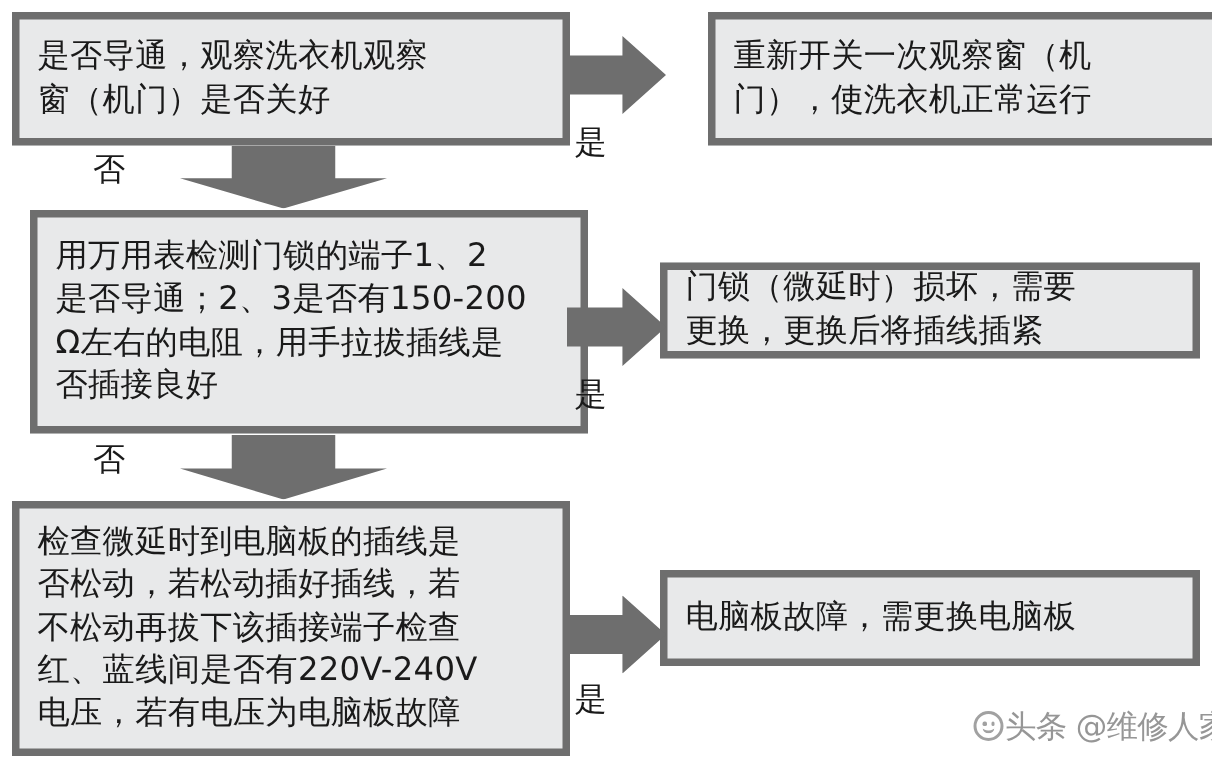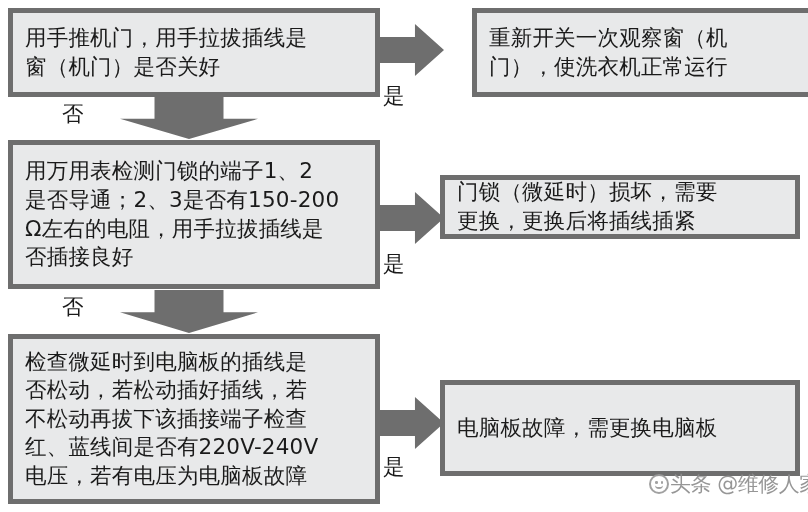--- a/index.html
+++ b/index.html
@@ -37,27 +37,27 @@
     padding: 0 10px 0 12px;
     width: 100%;
     white-space: pre-line;
   }
   .node.center .node-text {
     text-align: left;
   }
 
   
   #box-q1 { left: 8px;  top: 8px;   width: 372px; height: 89px; }
-  #box-q2 { left: 8px;  top: 140px; width: 372px; height: 149px; }
+  #box-q2 { left: 20px;  top: 140px; width: 372px; height: 149px; }
   #box-q3 { left: 8px;  top: 334px; width: 372px; height: 170px; justify-content: center; }
 
   
   #box-r1 { left: 436px; top: 8px;   width: 360px; height: 89px; margin-left: 36px; }
   #box-r2 { left: 440px; top: 175px; width: 360px; height: 64px; }
-  #box-r3 { left: 440px; top: 380px; width: 360px; height: 96px; }
+  #box-r3 { left: 440px; top: 380px; width: 360px; height: 64px; }
 
   
   .arrow-right {
     position: absolute;
     background: #6e6e6e;
   }
   .arrow-right .shaft {
     position: absolute;
     left: 0;
     top: 0;
@@ -153,21 +153,21 @@
     vertical-align: middle;
     letter-spacing: -0.5px;
   }
 </style>
 </head>
 <body>
 
 <div id="canvas">
 
   <div class="node center" id="box-q1">
-    <span class="node-text">用手推机门，用手拉拔插线是
+    <span class="node-text">是否导通，观察洗衣机观察
 窗（机门）是否关好</span>
   </div>
 
   <div class="node center" id="box-q2">
     <span class="node-text">用万用表检测门锁的端子1、2
 是否导通；2、3是否有150-200
 Ω左右的电阻，用手拉拔插线是
 否插接良好</span>
   </div>
 

